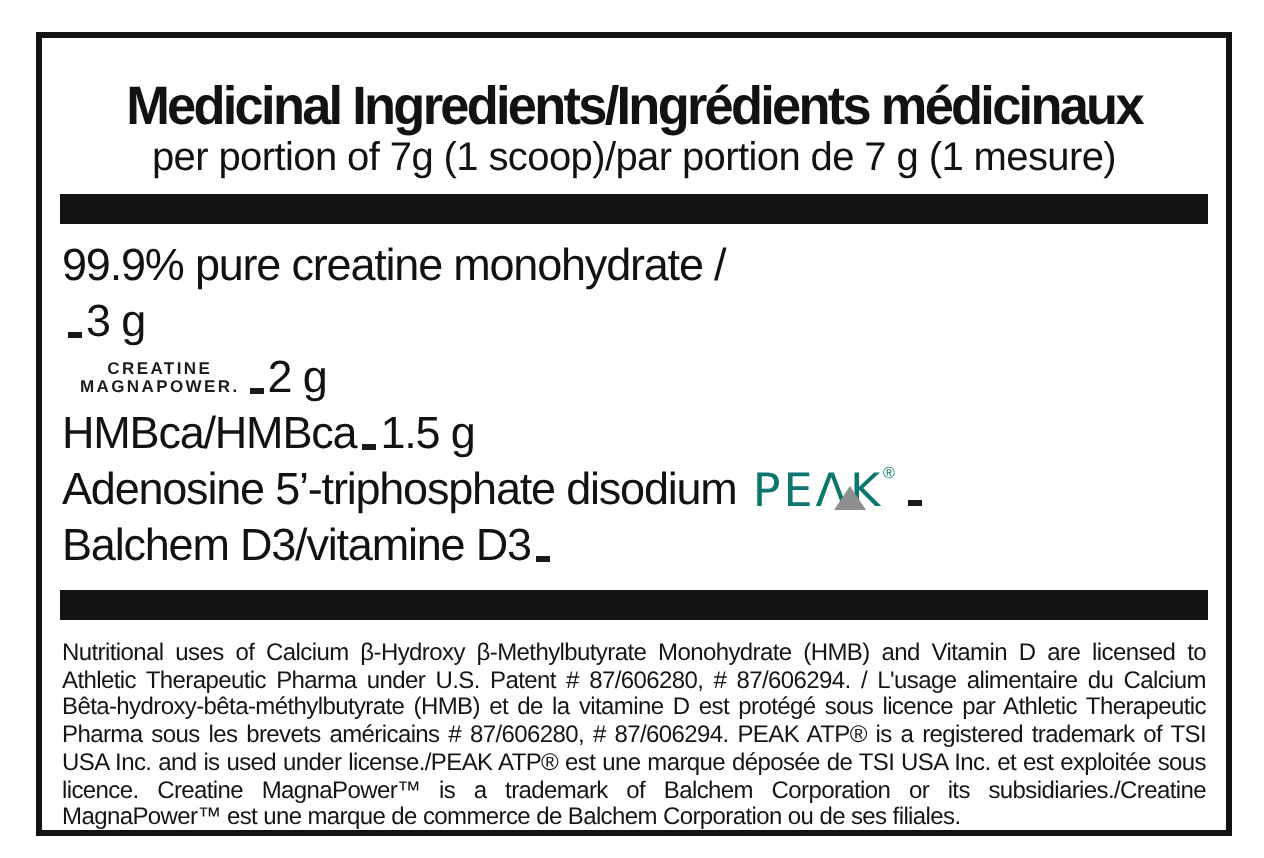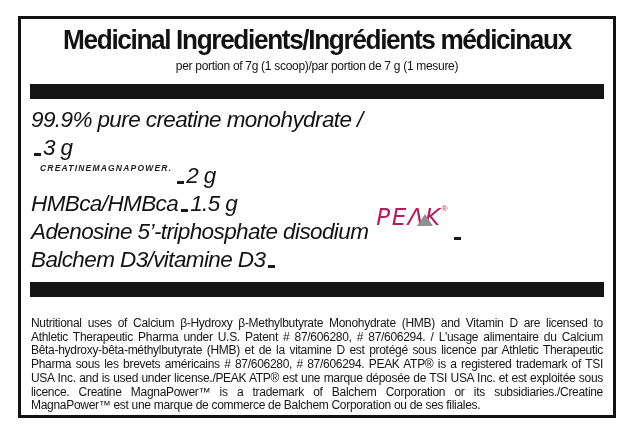--- a/index.html
+++ b/index.html
@@ -5,70 +5,70 @@
   html,body{margin:0;padding:0;}
   body{
     width:632px;height:429px;position:relative;background:#ffffff;
     font-family:"Liberation Sans", sans-serif;color:#121212;
     -webkit-font-smoothing:antialiased;overflow:hidden;
   }
   .label{
     position:absolute;left:18px;top:16px;width:598px;height:402px;
     border:3px solid #121212;box-sizing:border-box;background:#fff;
   }
-  .header{margin-top:7px;text-align:center;}
+  .header{margin-top:20px;text-align:center;}
   .title{
     font-size:27px;font-weight:bold;letter-spacing:-1.4px;line-height:29px;
     white-space:nowrap;transform:scaleX(0.97);transform-origin:center;
   }
   .subtitle{
-    font-size:12px;letter-spacing:-0.3px;line-height:19px;margin-top:2px;
+    font-size:20px;letter-spacing:-0.3px;line-height:19px;margin-top:2px;
     white-space:nowrap;
   }
   .bar{height:15px;background:#141414;margin:8px 9px 0 9px;}
-  .ingredients{margin:7px 10px 0 10px;font-style:italic;}
+  .ingredients{margin:7px 10px 0 10px;}
   .row{
     display:flex;align-items:flex-end;height:28px;
     font-size:22.5px;letter-spacing:-0.6px;line-height:28px;white-space:nowrap;
   }
   .iname{flex:0 0 auto;}
   .leader{
     flex:1 1 aupx;min-width:6px;align-self:flex-end;
     border-bottom:3px dotted #1a1a1a;margin:0 3px 6px 3px;height:0;
   }
   .amt{flex:0 0 auto;}
   
   .mp-logo{
-    display:inline-flex;flex-direction:row;align-items:center;
+    display:inline-flex;flex-direction:column;align-items:center;
     font-weight:bold;font-size:8.5px;letter-spacing:1.2px;line-height:8.5px;
-    margin:0 2px 18px 9px;color:#1c1c1c;
+    margin:0 2px 6px 9px;color:#1c1c1c;
   }
   
   .hmb-logo{position:relative;width:62px;height:32px;margin:0 2px 0 6px;align-self:flex-end;}
   .hmb-logo svg{position:absolute;left:0;top:0;}
   .hmb-text{
     position:absolute;left:7px;top:8px;font-size:13.5px;letter-spacing:-0.3px;
     line-height:15px;white-space:nowrap;
   }
   .hmb-my{color:#8f8f8f;}
   .hmb-hmb{color:#3a3a3a;}
   
   .peak-logo{
-    position:relative;display:inline-block;margin:0 1px 16px 8px;
+    position:relative;display:inline-block;margin:0 1px 0 8px;
     font-family:"DejaVu Sans", sans-serif;font-size:23px;line-height:26px;
-    letter-spacing:1.5px;color:#be185d;padding-right:3px;
+    letter-spacing:1.5px;color:#0f766e;padding-right:3px;
   }
   .peak-tri{
     position:absolute;left:41px;bottom:4px;width:0;height:0;
     border-left:8px solid transparent;border-right:8px solid transparent;
     border-bottom:12px solid #8f8f8f;
   }
   .peak-r{font-size:8px;vertical-align:14px;letter-spacing:0;font-family:"Liberation Sans",sans-serif;}
   .footnote{
-    margin:20px 10px 0 10px;font-size:12px;line-height:13.7px;
+    margin:10px 10px 0 10px;font-size:12px;line-height:13.7px;
     letter-spacing:-0.3px;text-align:justify;color:#151515;
   }
 </style>
 </head>
 <body>
 
 <div class="label">
 
   <div class="header">
     <div class="title">Medicinal Ingredients/Ingrédients médicinaux</div>

